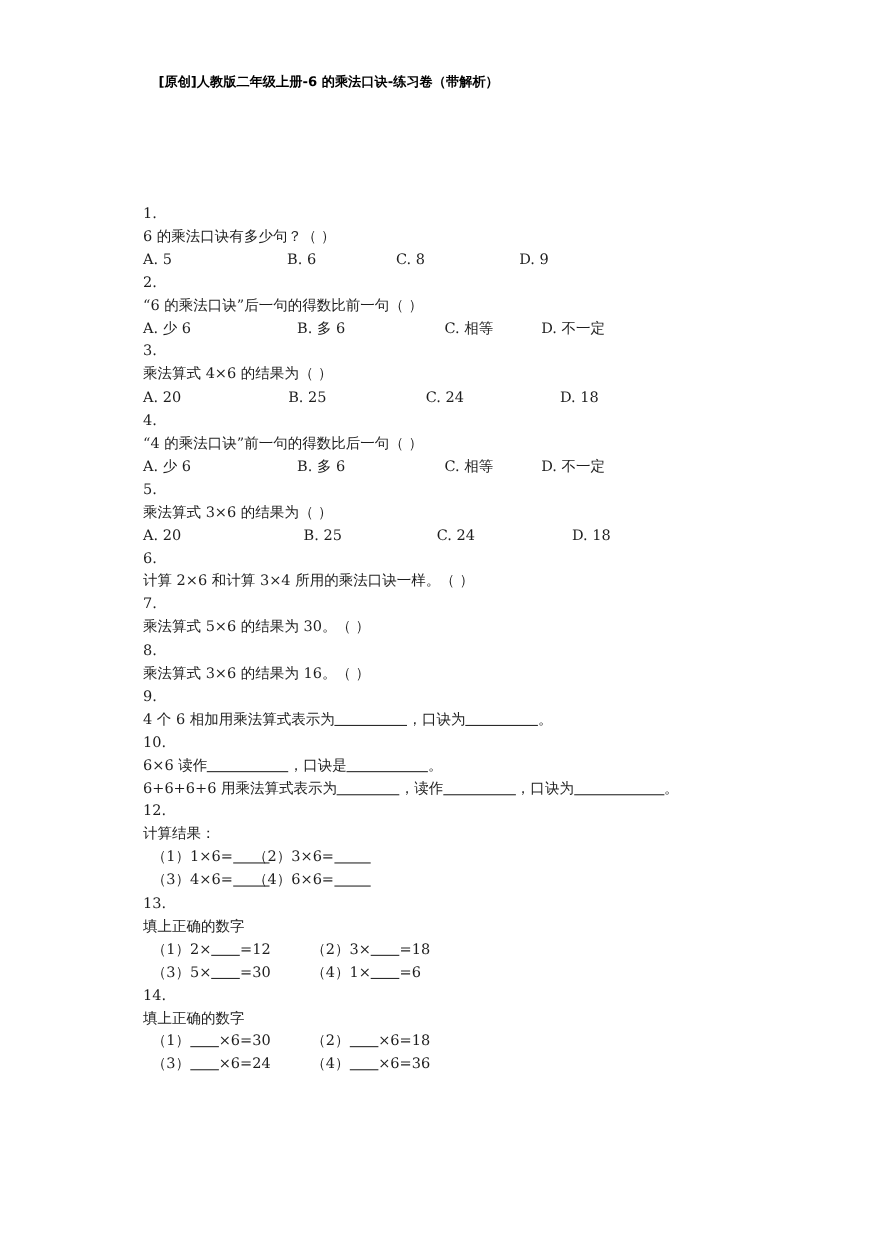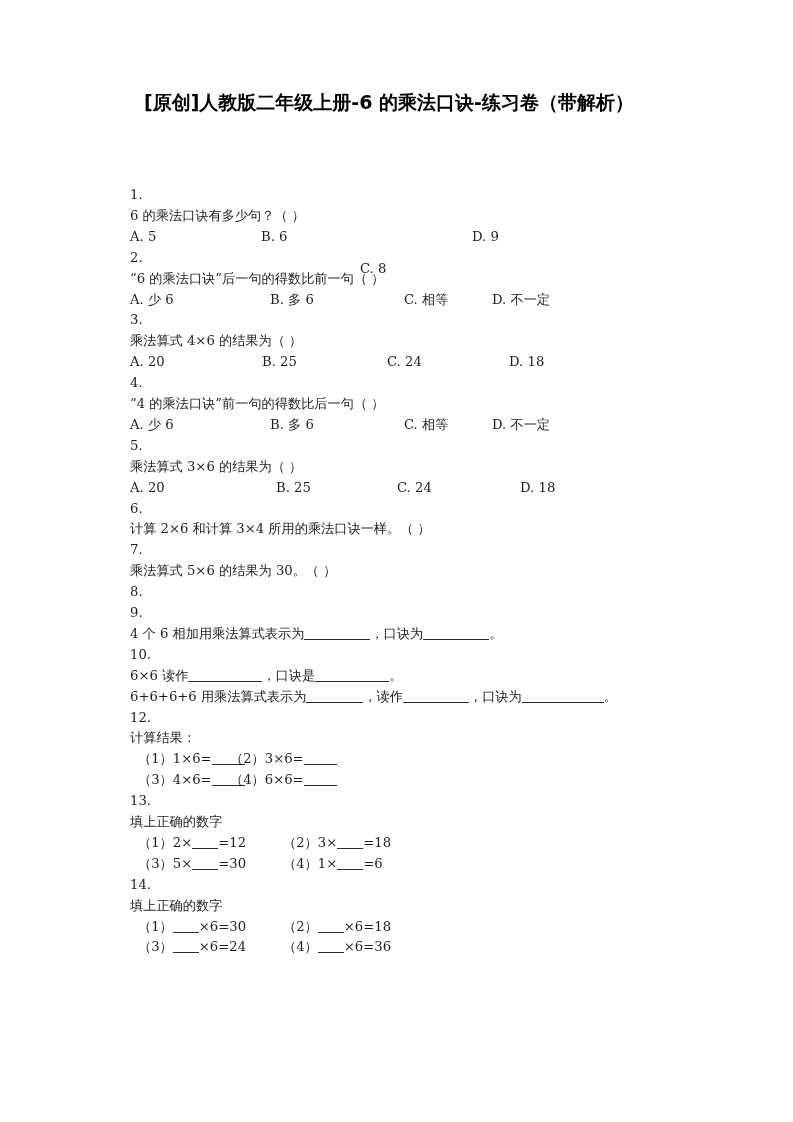--- a/index.html
+++ b/index.html
@@ -23,26 +23,25 @@
   }
 
   
   .doc-title {
     position: absolute;
     left: 144px;
     top: 62px;
     width: 520px;
     font-family: "DejaVu Sans", "Liberation Sans", sans-serif;
     font-weight: bold;
-    font-size: 19px;
+    font-size: 12px;
     line-height: 24px;
     letter-spacing: 0px;
     color: #000000;
     white-space: nowrap;
-    margin-top: 28px;
   }
 
   
   .body-block {
     position: absolute;
     left: 130px;
     top: 185px;
     width: 540px;
     font-size: 13.2px;
     line-height: 20.9px;
@@ -70,21 +69,21 @@
   .opt {
     position: absolute;
     top: 0;
     white-space: nowrap;
     text-align: right;
   }
 
   
   .set-a .opt-0 { left: 0px; }
   .set-a .opt-1 { left: 131px; }
-  .set-a .opt-2 { left: 230px; margin-top: 32px; }
+  .set-a .opt-2 { left: 230px; }
   .set-a .opt-3 { left: 342px; }
 
   .set-b .opt-0 { left: 0px; }
   .set-b .opt-1 { left: 140px; }
   .set-b .opt-2 { left: 274px; }
   .set-b .opt-3 { left: 362px; }
 
   .set-c .opt-0 { left: 0px; }
   .set-c .opt-1 { left: 132px; }
   .set-c .opt-2 { left: 257px; }
@@ -194,20 +193,21 @@
       <div class="q-stem">计算 2×6 和计算 3×4 所用的乘法口诀一样。（        ）</div>
     </div>
 
     <div class="q-item">
       <div class="q-num">7.</div>
       <div class="q-stem">乘法算式 5×6 的结果为 30。（        ）</div>
     </div>
 
     <div class="q-item">
       <div class="q-num">8.</div>
+      <div class="q-stem">乘法算式 3×6 的结果为 16。（        ）</div>
     </div>
 
     <div class="q-item">
       <div class="q-num">9.</div>
       <div class="q-stem"><span>4 个 6 相加用乘法算式表示为</span><span class="blank b-lg"></span><span>，口诀为</span><span class="blank b-lg"></span><span>。</span></div>
     </div>
 
     <div class="q-item">
       <div class="q-num">10.</div>
       <div class="q-stem"><span>6×6 读作</span><span class="blank b-xl"></span><span>，口诀是</span><span class="blank b-xl"></span><span>。</span></div>

